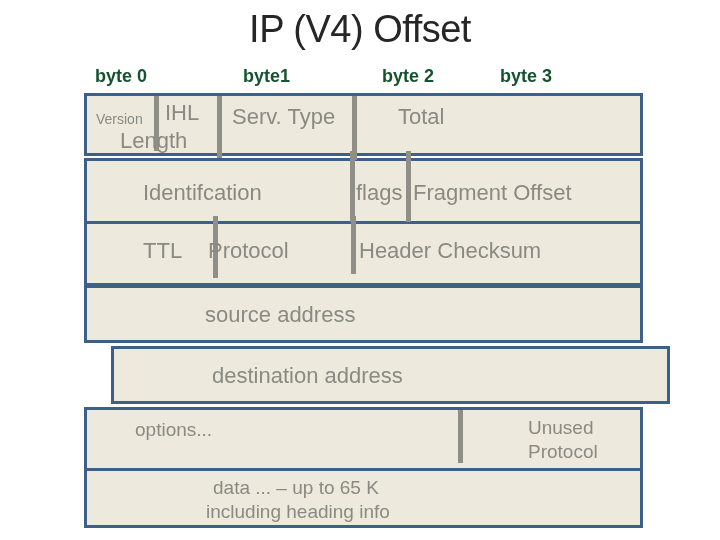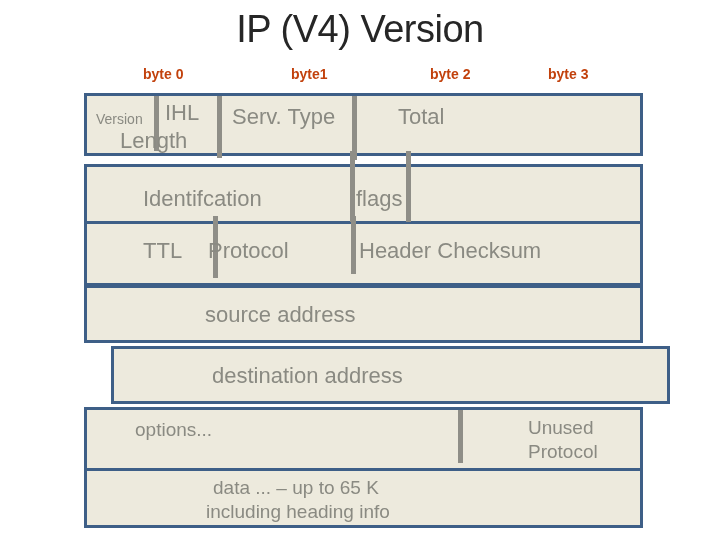--- a/index.html
+++ b/index.html
@@ -5,60 +5,61 @@
   html,body{margin:0;padding:0;background:#ffffff;}
   #slide{
     position:relative;width:720px;height:540px;background:#ffffff;overflow:hidden;
     font-family:"Liberation Sans",sans-serif;
   }
   .title{
     position:absolute;top:8px;left:0;width:720px;text-align:center;
     font-size:38px;color:#262626;letter-spacing:-0.5px;
   }
   .byte-label{
-    position:absolute;top:66px;font-size:14px;font-weight:bold;color:#c2410c;white-space:nowrap;margin-left:48px;
+    position:absolute;top:66px;font-size:18px;font-weight:bold;color:#14532d;white-space:nowrap;
   }
   .row{
     position:absolute;left:84px;width:559px;box-sizing:border-box;
     background:#edeadd;border:3px solid #3e5f87;
   }
   .divider{position:absolute;width:5px;background:#8f8e87;z-index:2;}
   .ct{
     position:absolute;color:#8a8a82;font-size:22px;white-space:nowrap;z-index:3;
   }
   .small{font-size:14px;}
   .mid{font-size:19px;}
   .block{line-height:1.25;white-space:nowrap;}
 </style>
 </head>
 <body>
 
 <div id="slide">
 
-  <div class="title">IP (V4) Version</div>
+  <div class="title">IP (V4) Offset</div>
 
   <span class="byte-label" style="left:95px">byte 0</span>
   <span class="byte-label" style="left:243px">byte1</span>
   <span class="byte-label" style="left:382px">byte 2</span>
   <span class="byte-label" style="left:500px">byte 3</span>
 
   <div class="row" style="top:93px;height:63px;text-align:center;">
     <span class="ct small" style="left:9px;top:15px;">Version</span>
     <span class="ct" style="left:78px;top:4px;">IHL</span>
     <span class="ct" style="left:33px;top:32px;">Length</span>
     <span class="ct" style="left:145px;top:8px;">Serv. Type</span>
     <span class="ct" style="left:311px;top:8px;">Total</span>
   </div>
   <div class="divider" style="left:154px;top:96px;height:55px;"></div>
   <div class="divider" style="left:217px;top:96px;height:62px;"></div>
   <div class="divider" style="left:352px;top:96px;height:64px;"></div>
 
-  <div class="row" style="top:164px;height:69px;">
+  <div class="row" style="top:158px;height:69px;">
     <span class="ct" style="left:56px;top:19px;">Identifcation</span>
     <span class="ct" style="left:269px;top:19px;">flags</span>
+    <span class="ct" style="left:326px;top:19px;">Fragment Offset</span>
   </div>
   <div class="divider" style="left:350px;top:151px;height:71px;"></div>
   <div class="divider" style="left:406px;top:151px;height:71px;"></div>
 
   <div class="row" style="top:221px;height:65px;">
     <span class="ct" style="left:56px;top:14px;">TTL</span>
     <span class="ct" style="left:121px;top:14px;">Protocol</span>
     <span class="ct" style="left:272px;top:14px;">Header Checksum</span>
   </div>
   <div class="divider" style="left:213px;top:216px;height:62px;"></div>

